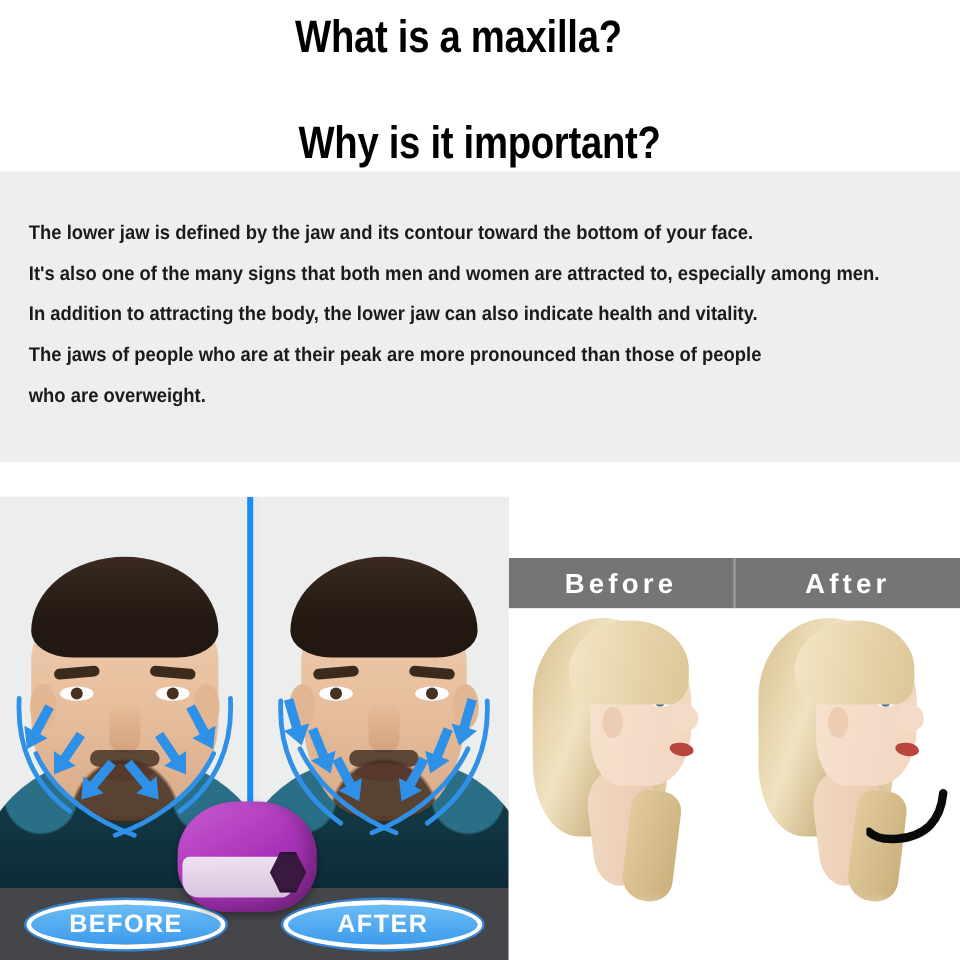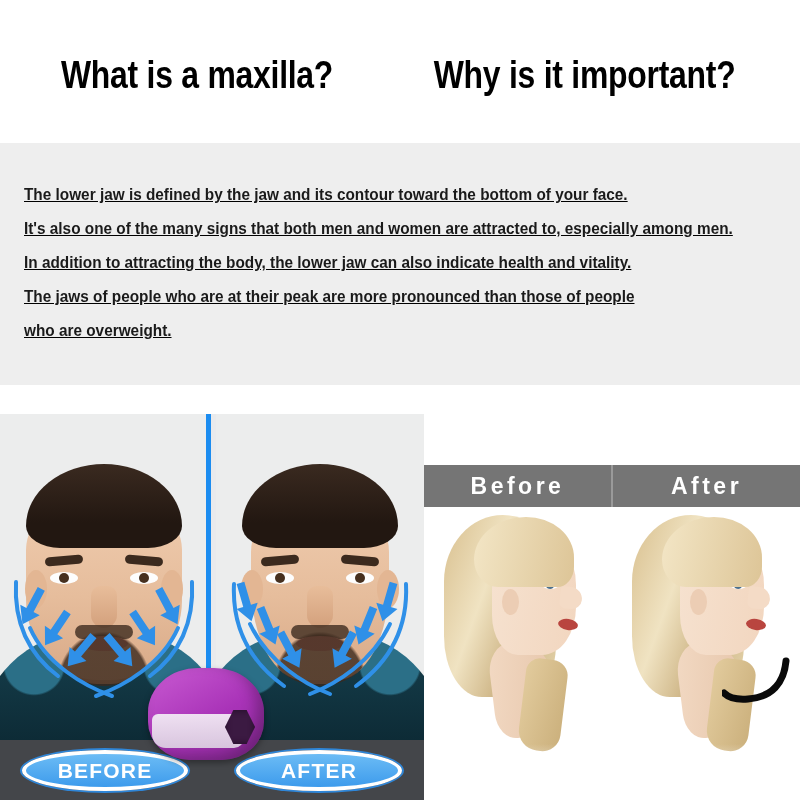--- a/index.html
+++ b/index.html
@@ -29,41 +29,41 @@
     background: #ffffff;
     display: flex;
     align-items: center;
     justify-content: center;
   }
   .heading-row {
     display: flex;
     align-items: baseline;
     gap: 46px;
     transform: translateY(4px);
+    flex-direction: column;
   }
   .heading-q {
     font-family: "Liberation Sans Narrow", "Liberation Sans", sans-serif;
     font-weight: bold;
     font-size: 38px;
     color: #000000;
     letter-spacing: -0.3px;
     white-space: nowrap;
     transform: scaleX(0.84);
     transform-origin: center;
   }
 
   
   .text-panel {
     position: absolute;
     left: 0; top: 143px;
     width: 800px; height: 242px;
     background: #eeeeee;
     padding: 34px 24px 0 24px;
     box-sizing: border-box;
-    text-decoration: underline;
   }
   .text-line {
     font-family: "Liberation Sans Narrow", "Liberation Sans", sans-serif;
     font-size: 16.5px;
     font-weight: 600;
     color: #1a1a1a;
     line-height: 34px;
     white-space: nowrap;
     transform: scaleX(0.93);
     transform-origin: left center;

